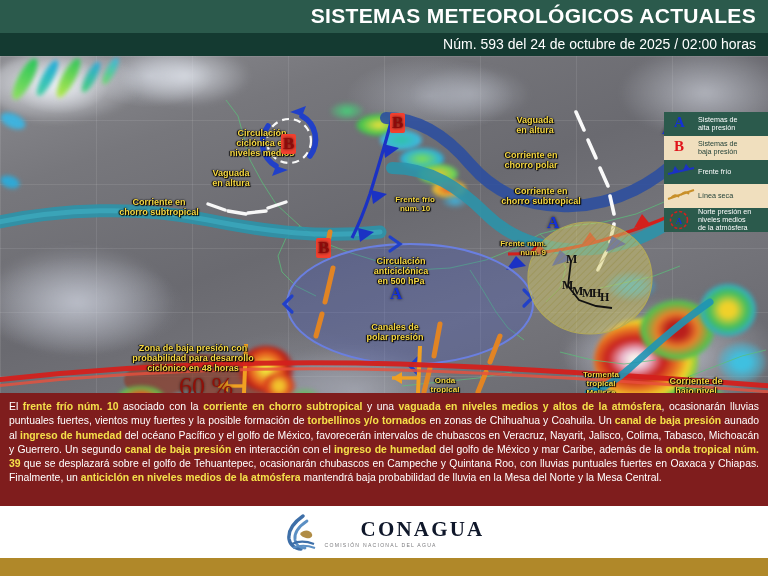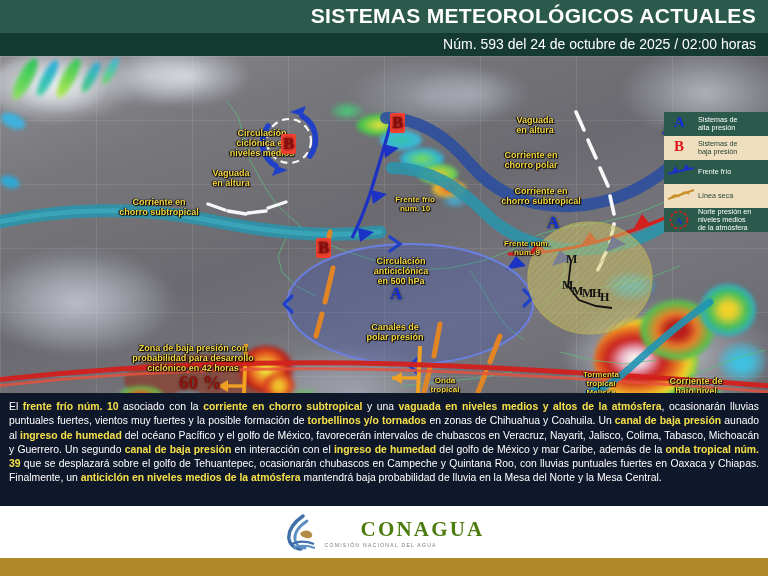--- a/index.html
+++ b/index.html
@@ -76,22 +76,22 @@
     position:absolute; font-size:17px; font-weight:bold;
     font-family:"Liberation Serif", serif;
     text-shadow:0 0 3px rgba(0,0,0,.85);
   }
   .glyphA { color:#1330d8; }
   .glyphB {
     color:#e8141b; background:#f23f2e; padding:0 2px;
     border-radius:2px; color:#8d0a0a;
   }
   .pct {
-    position:absolute; color:#8f1008; font-weight:bold;
-    font-family:"Liberation Serif", serif; font-size:19px;
+    position:absolute; color:#8f1008; font-weight:normal;
+    font-family:"Liberation Serif", serif; font-size:26px;
     text-shadow:0 0 3px rgba(0,0,0,.6);
   }
 
   
   .legend {
     position:absolute; right:0; top:56px; width:104px; height:120px;
     font-size:7.2px; z-index:40;
   }
   .lg-row {
     display:flex; align-items:center; height:24px;
@@ -103,42 +103,42 @@
   .lg-txt {
     flex:1; line-height:1.12; white-space:pre-line;
     padding-left:2px; padding-right:2px;
   }
   .lg-row:nth-child(odd)  .lg-txt { color:#ffffff; }
   .lg-row:nth-child(even) .lg-txt { color:#1a3b33; }
 
   
   .textpanel {
     position:absolute; left:0; top:393px; width:768px; height:113px;
-    background:#0f172a;
+    background:#7f1d1d;
     padding:7px 9px 4px 9px;
   }
   .textpanel p {
     color:#ffffff; font-size:10.4px; line-height:1.37;
     text-align:justify;
   }
   .textpanel b { color:#f5e04a; }
 
   
   .footer {
     position:absolute; left:0; top:506px; width:768px; height:70px;
     background:#ffffff;
   }
   .logo-wrap {
     position:absolute; left:0; right:0; top:8px;
     display:flex; justify-content:center; align-items:center; gap:7px;
   }
   .logo-txt { display:flex; flex-direction:column; }
   .logo-name {
     font-family:"Liberation Serif", serif;
-    font-size:21px; font-weight:bold; color:#4d7c0f; letter-spacing:2.2px;
+    font-size:21px; font-weight:bold; color:#0f172a; letter-spacing:2.2px;
     line-height:1;
     margin-left:36px;
   }
   .logo-sub {
     font-size:5.1px; color:#7b7b7e; letter-spacing:1.25px; margin-top:2px;
   }
   .goldbar {
     position:absolute; left:0; bottom:0; width:768px; height:18px;
     background:#b08829;
   }
@@ -361,25 +361,25 @@
 en altura</div>
       <div class="lbl" style="left:490px;top:94px;width:82px;">Corriente en
 chorro polar</div>
       <div class="lbl" style="left:489px;top:130px;width:104px;">Corriente en
 chorro subtropical</div>
       <div class="lbl" style="left:358px;top:200px;width:86px;">Circulación
 anticiclónica
 en 500 hPa</div>
       <div class="lbl" style="left:355px;top:266px;width:80px;">Canales de
 polar presión</div>
-      <div class="lbl sm" style="left:492px;top:184px;width:70px;">Frente núm.
+      <div class="lbl sm" style="left:476px;top:184px;width:70px;text-align:right;">Frente núm.
 núm. 9</div>
       <div class="lbl" style="left:118px;top:287px;width:150px;">Zona de baja presión con
 probabilidad para desarrollo
-ciclónico en 42 horas</div>
+ciclónico en 48 horas</div>
 
       <div class="lbl sm" style="left:421px;top:321px;width:48px;">Onda
 tropical
 núm. 28</div>
       <div class="lbl sm" style="left:572px;top:315px;width:58px;">Tormenta
 tropical
 Melissa</div>
       <div class="lbl" style="left:657px;top:320px;width:78px;">Corriente de
 bajo nivel</div>
 

